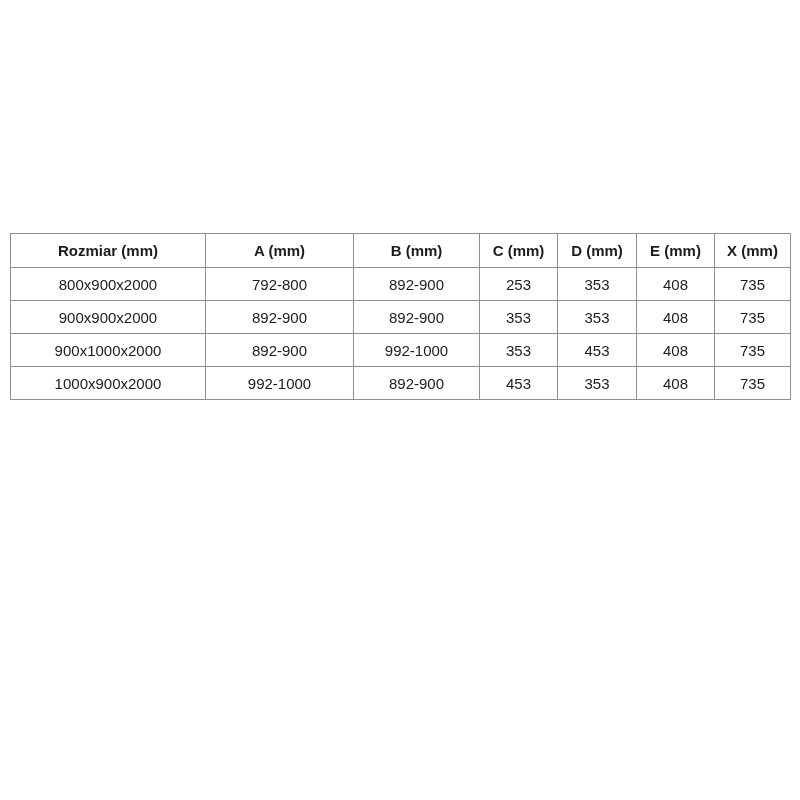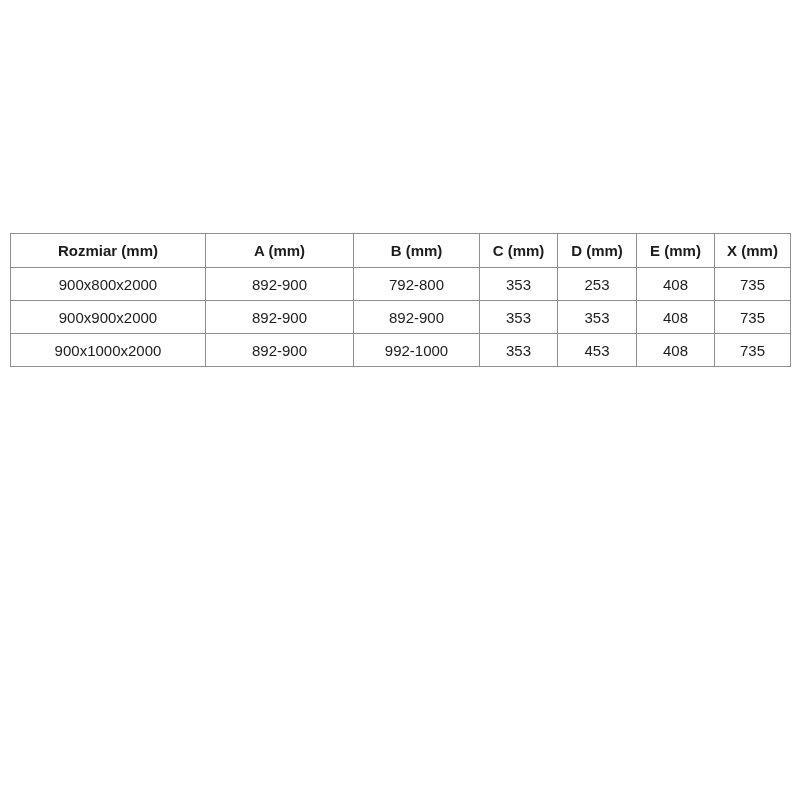--- a/index.html
+++ b/index.html
@@ -73,25 +73,25 @@
           <th>A (mm)</th>
           <th>B (mm)</th>
           <th>C (mm)</th>
           <th>D (mm)</th>
           <th>E (mm)</th>
           <th>X (mm)</th>
         </tr>
     </thead>
     <tbody>
         <tr>
-          <td>900x800x2000</td>
+          <td>800x900x2000</td>
+          <td>792-800</td>
           <td>892-900</td>
-          <td>792-800</td>
+          <td>253</td>
           <td>353</td>
-          <td>253</td>
           <td>408</td>
           <td>735</td>
         </tr>
         <tr>
           <td>900x900x2000</td>
           <td>892-900</td>
           <td>892-900</td>
           <td>353</td>
           <td>353</td>
           <td>408</td>
@@ -99,15 +99,24 @@
         </tr>
         <tr>
           <td>900x1000x2000</td>
           <td>892-900</td>
           <td>992-1000</td>
           <td>353</td>
           <td>453</td>
           <td>408</td>
           <td>735</td>
         </tr>
+        <tr>
+          <td>1000x900x2000</td>
+          <td>992-1000</td>
+          <td>892-900</td>
+          <td>453</td>
+          <td>353</td>
+          <td>408</td>
+          <td>735</td>
+        </tr>
       </tbody>
   </table>
 </div>
 
 </body></html>

